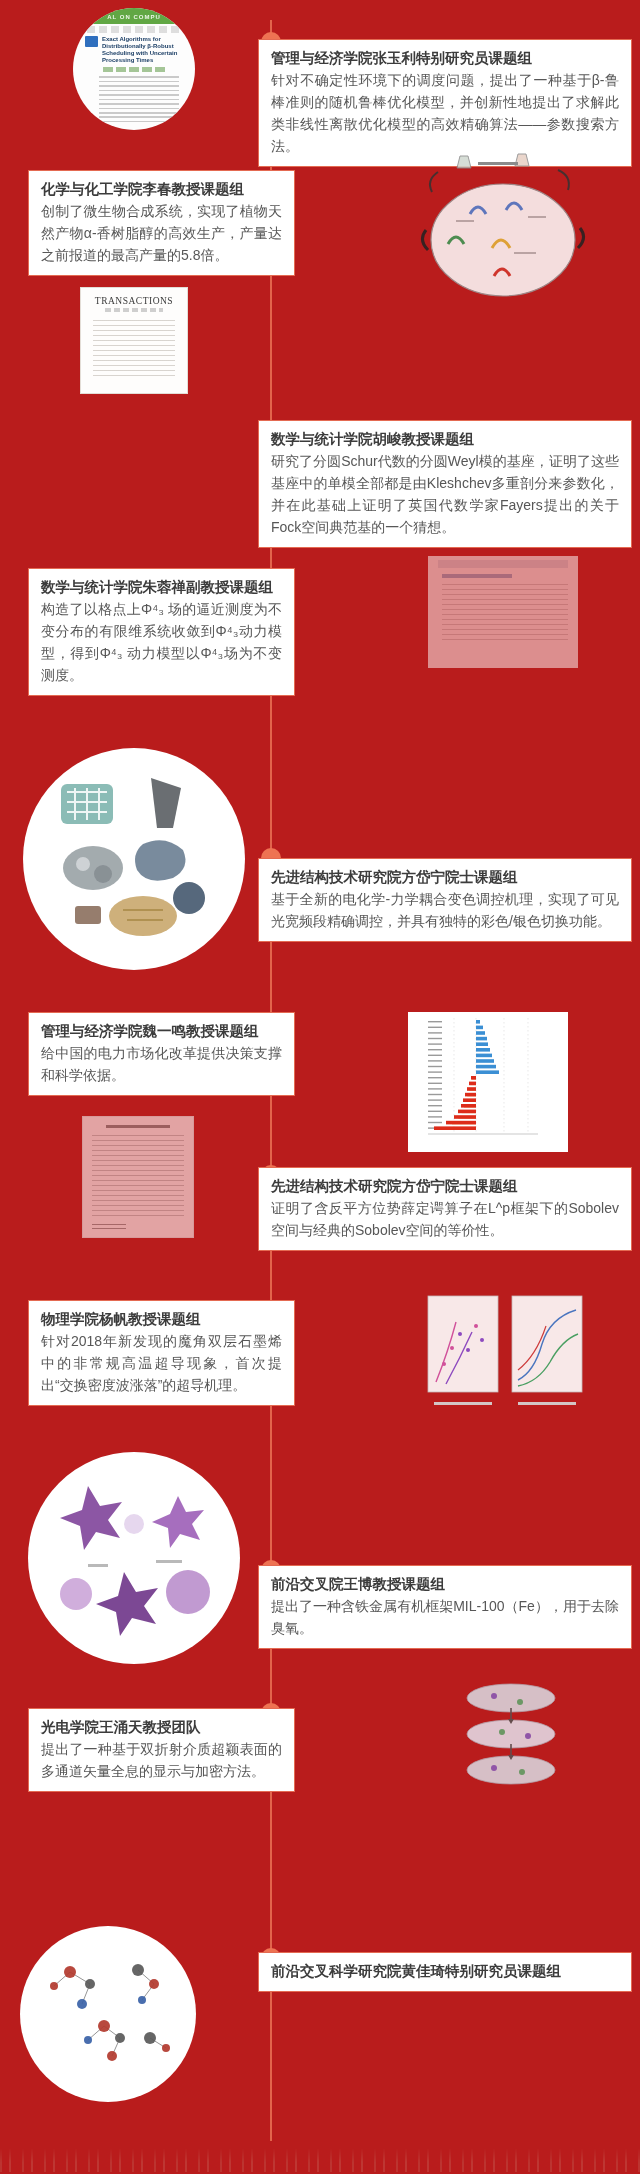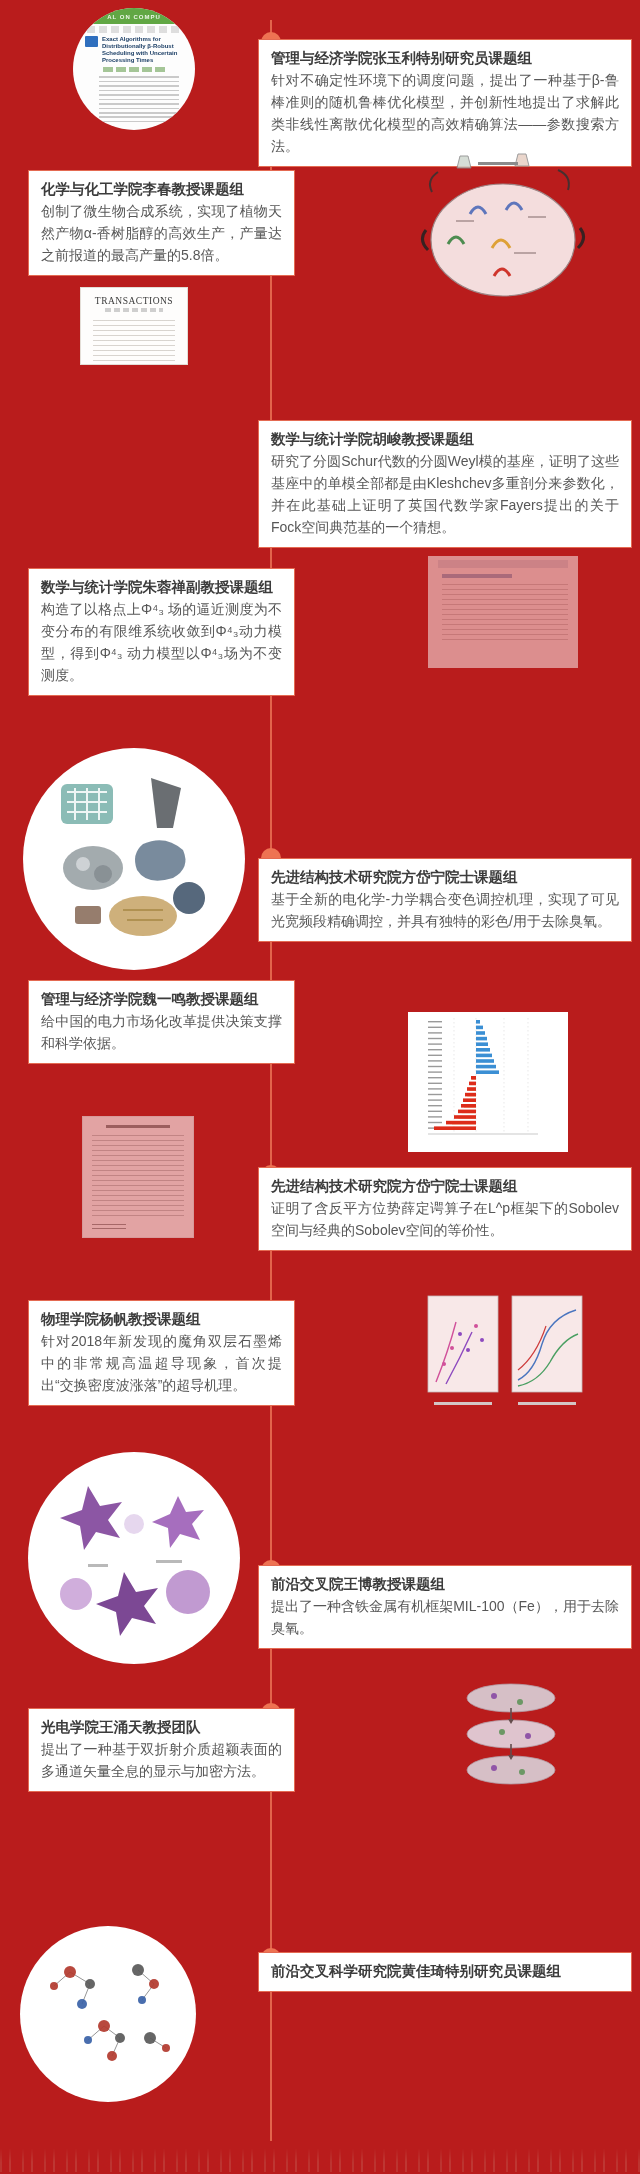--- a/index.html
+++ b/index.html
@@ -29,21 +29,21 @@
   .f1-row { display:flex; margin:3px 12px 0 12px; }
   .f1-pdf { width:13px; height:11px; background:#2f6fbe; border-radius:1px; margin-right:4px; flex:none; }
   .f1-title { font-size:6px; font-weight:bold; color:#1c3f66; line-height:7px; }
   .f1-meta { height:5px; margin:3px 30px 0 30px; background:repeating-linear-gradient(90deg,#7fae6c 0 10px,transparent 10px 13px); opacity:.7; }
   .f1-abs { height:46px; margin:4px 16px 0 26px; background:repeating-linear-gradient(180deg,#b9b9b9 0 1.5px,transparent 1.5px 4.5px); opacity:.75; }
 
   
   .f2 { left:408px; top:148px; width:185px; height:168px; }
 
   
-  .f3 { left:80px; top:287px; width:108px; height:78px; background:#fefdfc; border:1px solid #e3ddd6; padding-top:8px; }
+  .f3 { left:80px; top:287px; width:108px; height:107px; background:#fefdfc; border:1px solid #e3ddd6; padding-top:8px; }
   .f3-mast { font-family:"Liberation Serif","DejaVu Serif",serif; font-size:9.5px; letter-spacing:.5px; color:#3a3a3a; text-align:center; }
   .f3-sub { height:4px; margin:2px 24px 0 24px; background:repeating-linear-gradient(90deg,#bbb 0 6px,transparent 6px 9px); opacity:.7; }
   .f3-lines { height:58px; margin:8px 12px 0 12px; background:repeating-linear-gradient(180deg,#cfcac4 0 1.5px,transparent 1.5px 5px); opacity:.8; }
 
   
   .f4 { left:428px; top:556px; width:150px; height:112px; background:#fff; opacity:.5; }
   .f4-bar { height:8px; background:#dfe7f0; margin:4px 10px 0 10px; }
   .f4-link { height:4px; width:70px; margin:6px 10px 0 14px; background:#9db8d8; }
   .f4-lines { height:60px; margin:6px 10px 0 14px; background:repeating-linear-gradient(180deg,#d4d4d4 0 1.5px,transparent 1.5px 5px); }
 
@@ -169,24 +169,24 @@
         <path d="M120 96 q22 -10 40 6 q8 18 -10 28 q-26 8 -36 -8 q-6 -16 6 -26" fill="#6b7f93"></path>
         <ellipse cx="120" cy="168" rx="34" ry="20" fill="#c9a86d"></ellipse>
         <path d="M100 162 h40 M104 172 h36" stroke="#a8863f" stroke-width="2"></path>
         <circle cx="166" cy="150" r="16" fill="#44586e"></circle>
         <rect x="52" y="158" width="26" height="18" rx="3" fill="#8b6f5e"></rect>
       </g>
     </svg>
   </div>
   <div class="card right" style="top:858px">
     <div class="card-title">先进结构技术研究院方岱宁院士课题组</div>
-    <div class="card-body">基于全新的电化学-力学耦合变色调控机理，实现了可见光宽频段精确调控，并具有独特的彩色/用于去除臭氧。</div>
-  </div>
-
-  <div class="card left" style="top:980px">
+    <div class="card-body">基于全新的电化学-力学耦合变色调控机理，实现了可见光宽频段精确调控，并具有独特的彩色/银色切换功能。</div>
+  </div>
+
+  <div class="card left" style="top:1012px">
     <div class="card-title">管理与经济学院魏一鸣教授课题组</div>
     <div class="card-body">给中国的电力市场化改革提供决策支撑和科学依据。</div>
   </div>
   <div class="fig f6">
     <svg id="tornado-svg" width="160" height="140" viewBox="0 0 160 140">
       <g stroke="#d8d8d8" stroke-width="0.6" stroke-dasharray="1.5 2.5">
         <line x1="46" y1="6" x2="46" y2="122"></line>
         <line x1="68" y1="6" x2="68" y2="122"></line>
         <line x1="96" y1="6" x2="96" y2="122"></line>
         <line x1="120" y1="6" x2="120" y2="122"></line>

